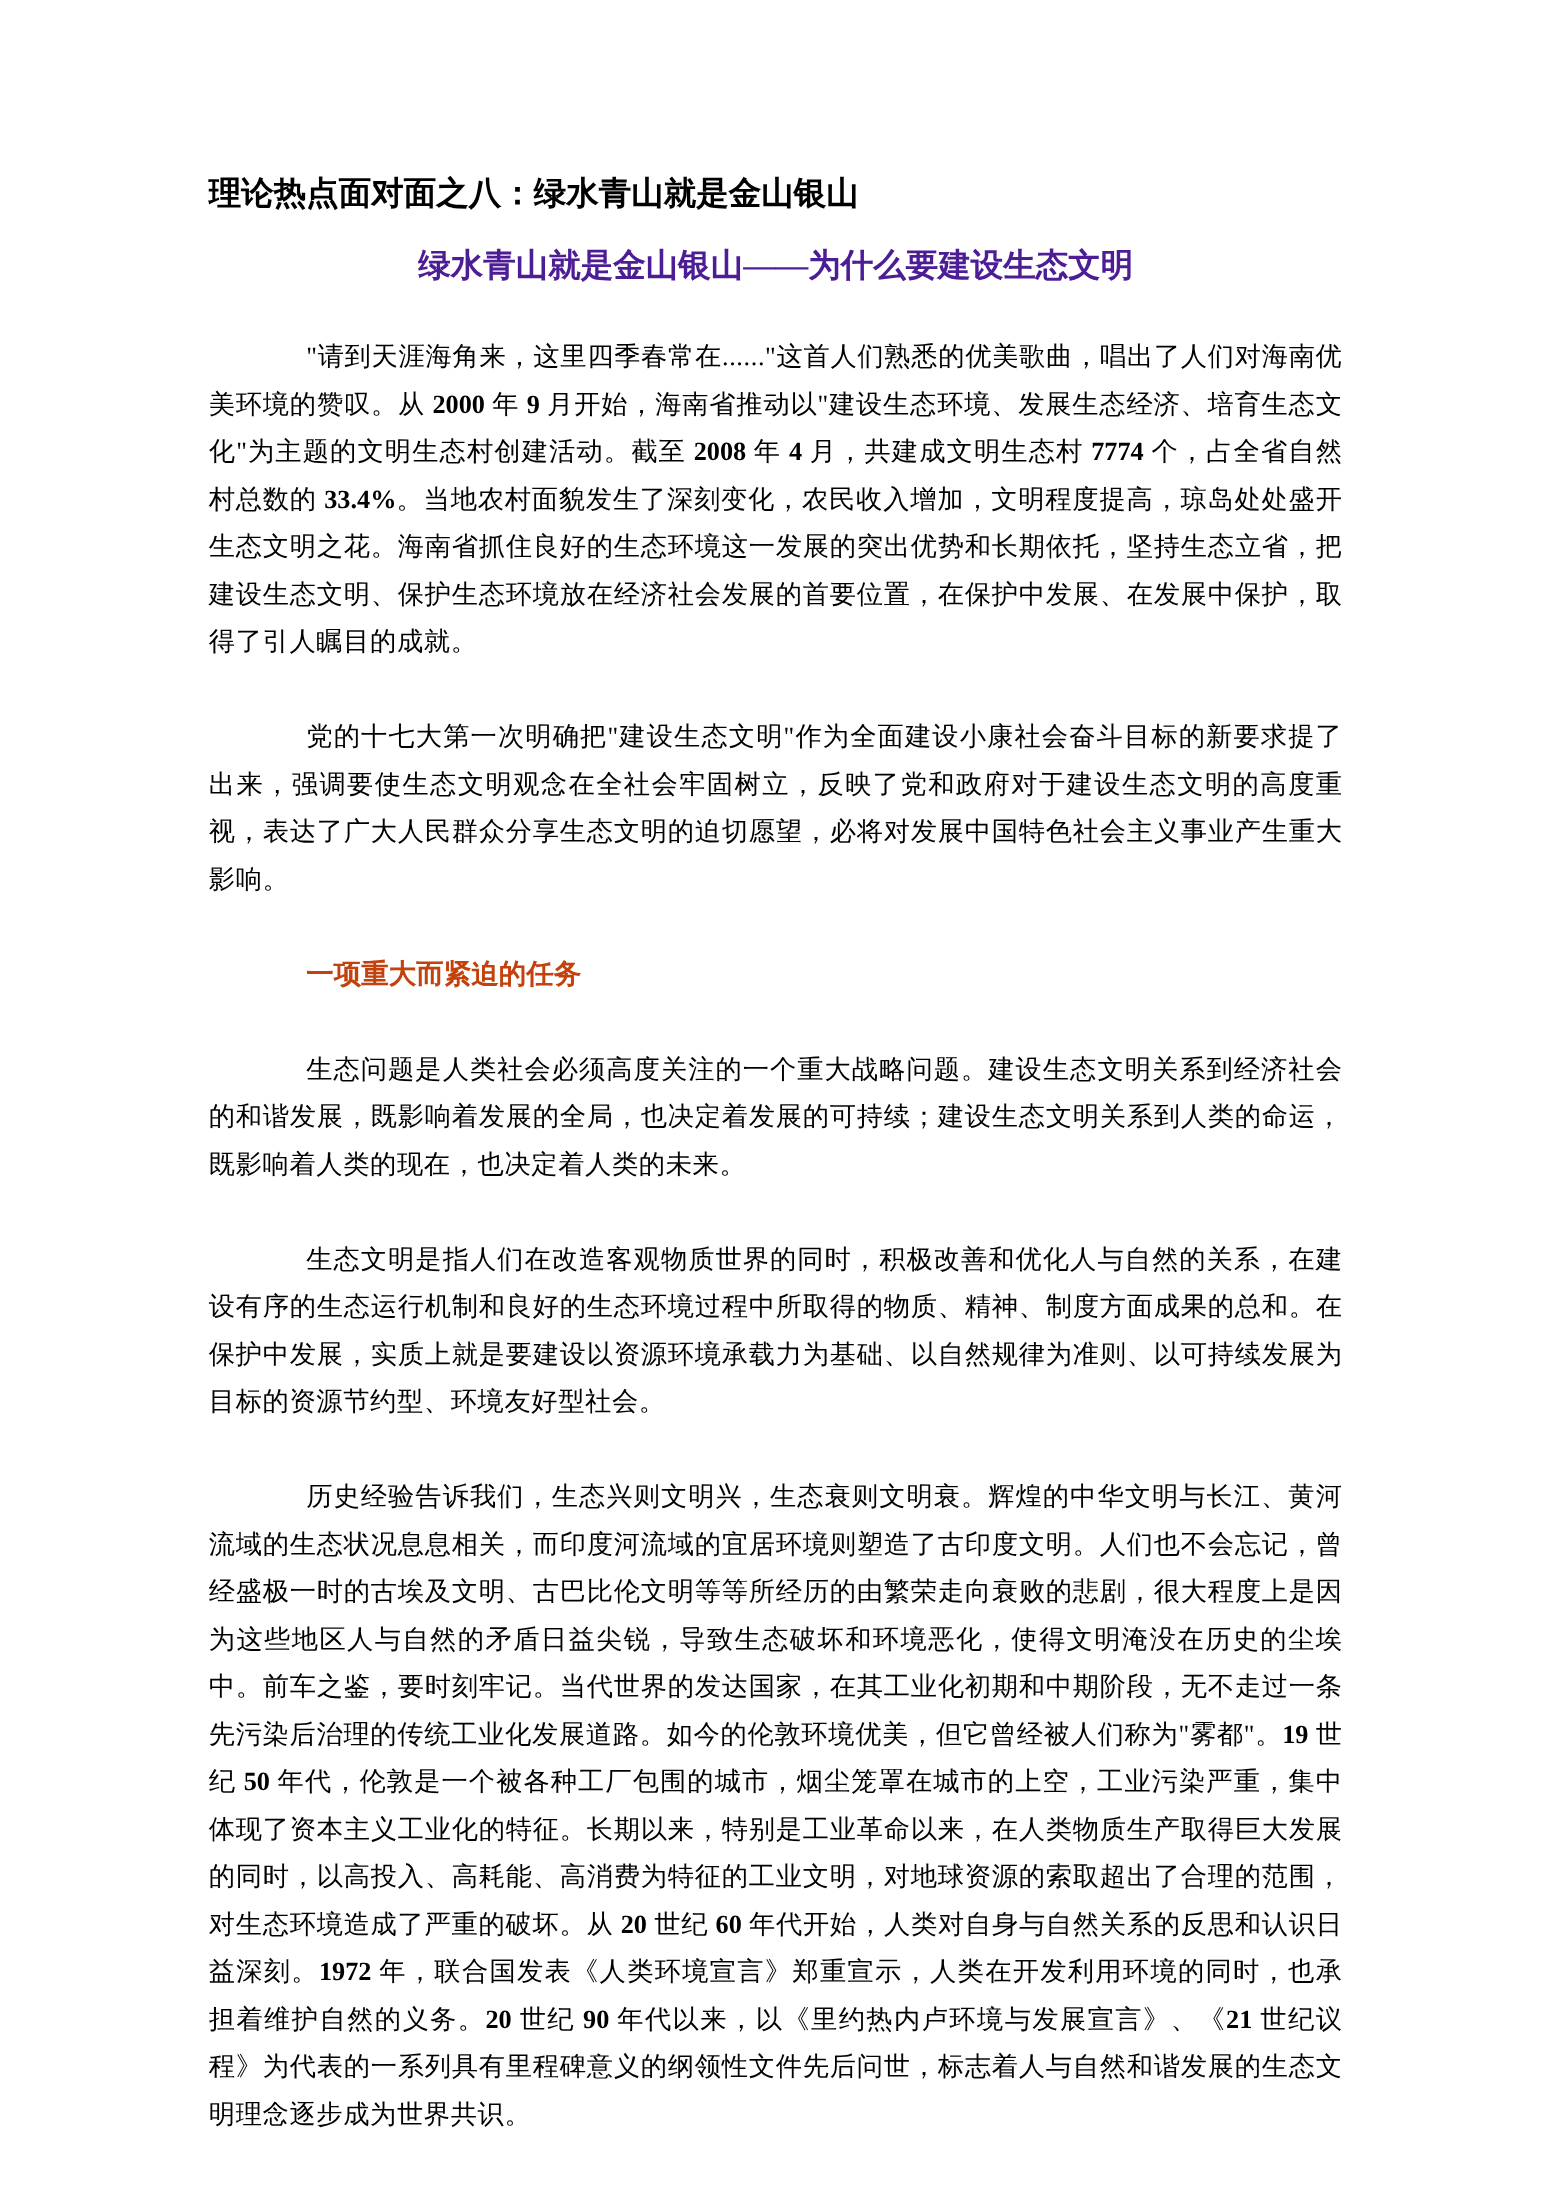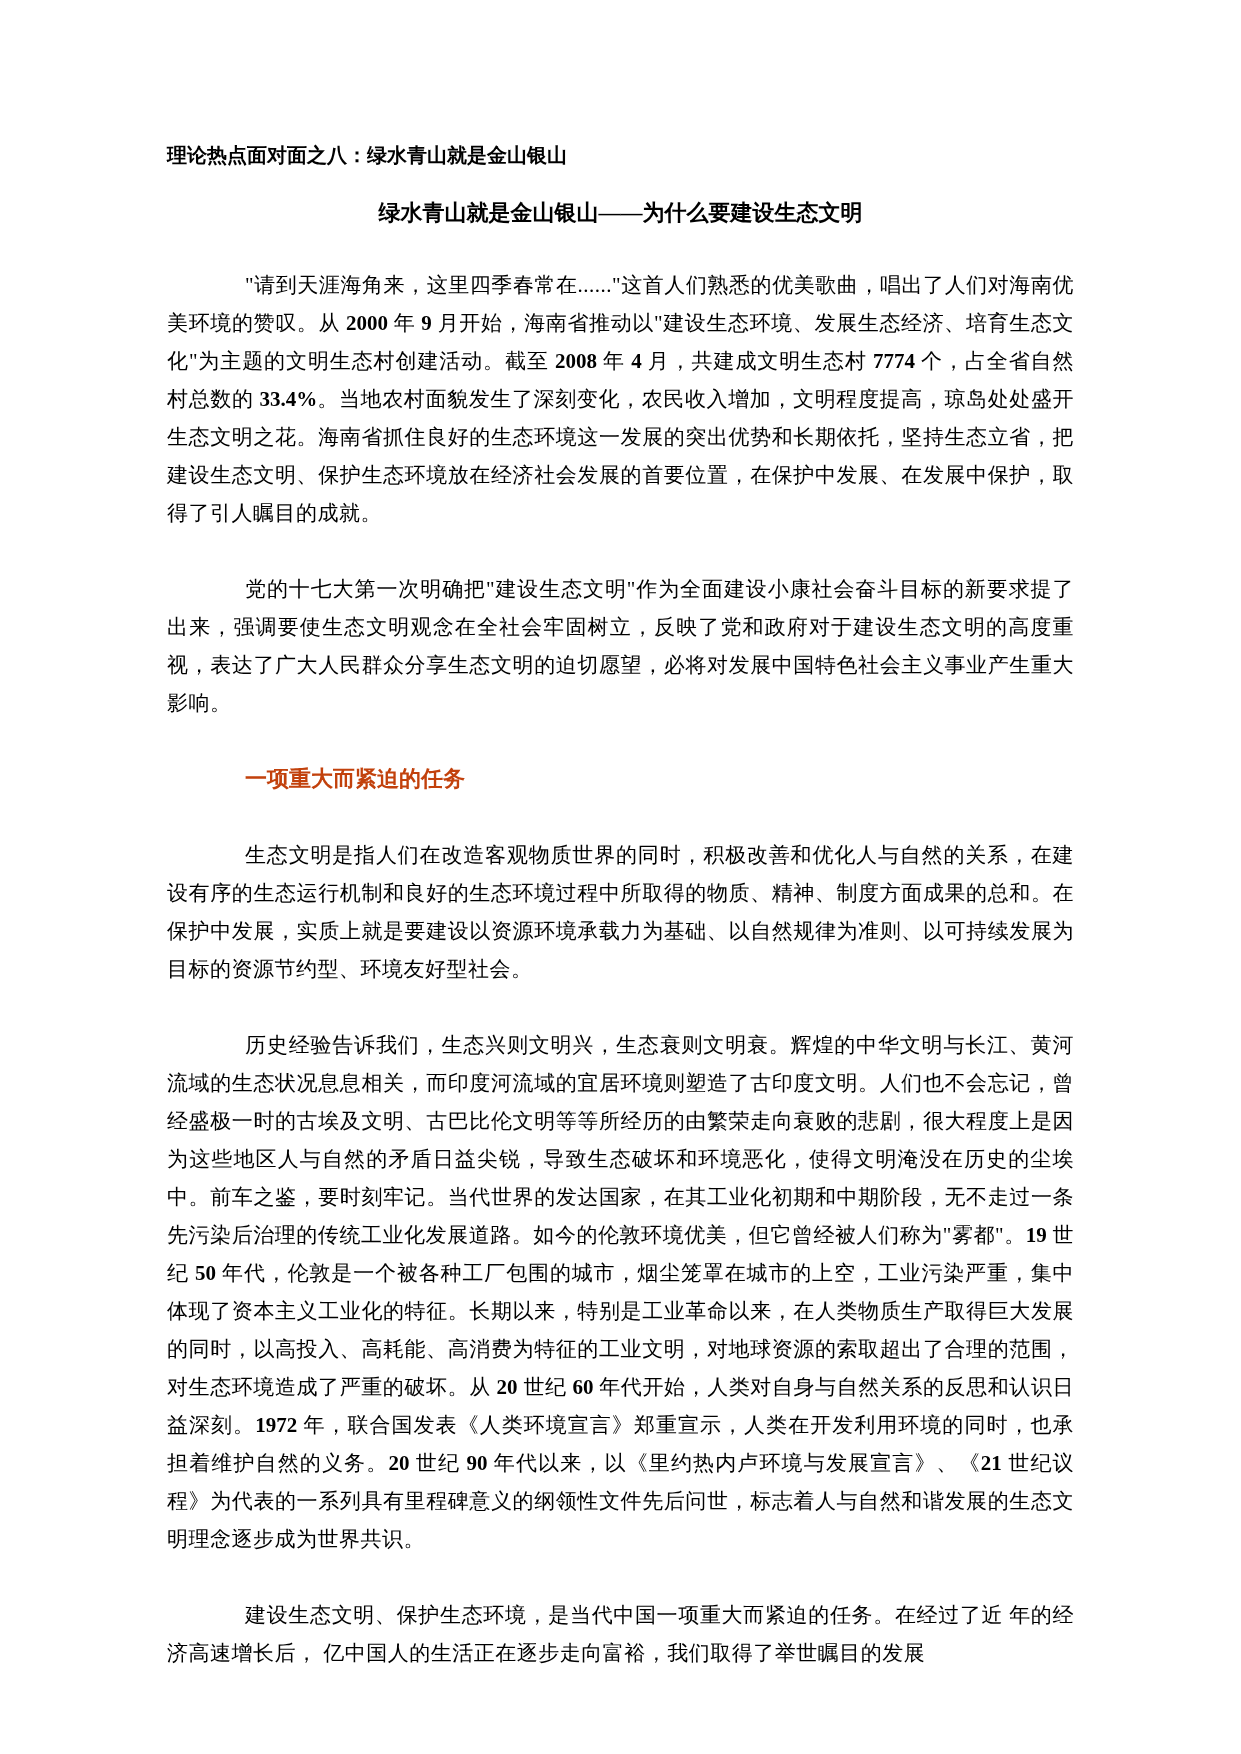--- a/index.html
+++ b/index.html
@@ -14,32 +14,32 @@
     color: #000000;
   }
   .page {
     box-sizing: border-box;
     width: 1241px;
     min-height: 1754px;
     padding: 140px 167px 60px 167px;
     background: #ffffff;
   }
   .doc-title {
-    font-size: 20px;
+    font-size: 26px;
     font-weight: bold;
     line-height: 30px;
     margin: 0 0 18px 0;
     color: #000000;
   }
   .doc-subtitle {
-    font-size: 22px;
+    font-size: 26px;
     font-weight: bold;
     line-height: 30px;
     text-align: center;
-    color: #000000;
+    color: #4c1d95;
     margin: 28px 0 20px 0;
   }
   .para {
     font-size: 21px;
     line-height: 38px;
     margin: 38px 0;
     text-indent: 78px;
     text-align: justify;
     letter-spacing: 0.5px;
   }
@@ -67,18 +67,19 @@
   <h2 class="doc-subtitle">绿水青山就是金山银山——为什么要建设生态文明</h2>
 
   <div>
       <p class="para">"请到天涯海角来，这里四季春常在......"这首人们熟悉的优美歌曲，唱出了人们对海南优美环境的赞叹。从 <span class="num">2000</span> 年 <span class="num">9</span> 月开始，海南省推动以"建设生态环境、发展生态经济、培育生态文化"为主题的文明生态村创建活动。截至 <span class="num">2008</span> 年 <span class="num">4</span> 月，共建成文明生态村 <span class="num">7774</span> 个，占全省自然村总数的 <span class="num">33.4%</span>。当地农村面貌发生了深刻变化，农民收入增加，文明程度提高，琼岛处处盛开生态文明之花。海南省抓住良好的生态环境这一发展的突出优势和长期依托，坚持生态立省，把建设生态文明、保护生态环境放在经济社会发展的首要位置，在保护中发展、在发展中保护，取得了引人瞩目的成就。</p>
       <p class="para">党的十七大第一次明确把"建设生态文明"作为全面建设小康社会奋斗目标的新要求提了出来，强调要使生态文明观念在全社会牢固树立，反映了党和政府对于建设生态文明的高度重视，表达了广大人民群众分享生态文明的迫切愿望，必将对发展中国特色社会主义事业产生重大影响。</p>
     </div>
 
   <h3 class="section-heading">一项重大而紧迫的任务</h3>
 
   <div>
+      <p class="para">生态问题是人类社会必须高度关注的一个重大战略问题。建设生态文明关系到经济社会的和谐发展，既影响着发展的全局，也决定着发展的可持续；建设生态文明关系到人类的命运，既影响着人类的现在，也决定着人类的未来。</p>
       <p class="para">生态文明是指人们在改造客观物质世界的同时，积极改善和优化人与自然的关系，在建设有序的生态运行机制和良好的生态环境过程中所取得的物质、精神、制度方面成果的总和。在保护中发展，实质上就是要建设以资源环境承载力为基础、以自然规律为准则、以可持续发展为目标的资源节约型、环境友好型社会。</p>
       <p class="para">历史经验告诉我们，生态兴则文明兴，生态衰则文明衰。辉煌的中华文明与长江、黄河流域的生态状况息息相关，而印度河流域的宜居环境则塑造了古印度文明。人们也不会忘记，曾经盛极一时的古埃及文明、古巴比伦文明等等所经历的由繁荣走向衰败的悲剧，很大程度上是因为这些地区人与自然的矛盾日益尖锐，导致生态破坏和环境恶化，使得文明淹没在历史的尘埃中。前车之鉴，要时刻牢记。当代世界的发达国家，在其工业化初期和中期阶段，无不走过一条先污染后治理的传统工业化发展道路。如今的伦敦环境优美，但它曾经被人们称为"雾都"。<span class="num">19</span> 世纪 <span class="num">50</span> 年代，伦敦是一个被各种工厂包围的城市，烟尘笼罩在城市的上空，工业污染严重，集中体现了资本主义工业化的特征。长期以来，特别是工业革命以来，在人类物质生产取得巨大发展的同时，以高投入、高耗能、高消费为特征的工业文明，对地球资源的索取超出了合理的范围，对生态环境造成了严重的破坏。从 <span class="num">20</span> 世纪 <span class="num">60</span> 年代开始，人类对自身与自然关系的反思和认识日益深刻。<span class="num">1972</span> 年，联合国发表《人类环境宣言》郑重宣示，人类在开发利用环境的同时，也承担着维护自然的义务。<span class="num">20</span> 世纪 <span class="num">90</span> 年代以来，以《里约热内卢环境与发展宣言》、《<span class="num">21</span> 世纪议程》为代表的一系列具有里程碑意义的纲领性文件先后问世，标志着人与自然和谐发展的生态文明理念逐步成为世界共识。</p>
       <p class="para">建设生态文明、保护生态环境，是当代中国一项重大而紧迫的任务。在经过了近  年的经济高速增长后， 亿中国人的生活正在逐步走向富裕，我们取得了举世瞩目的发展</p>
     </div>
 
 </div>
 
 </body></html>

